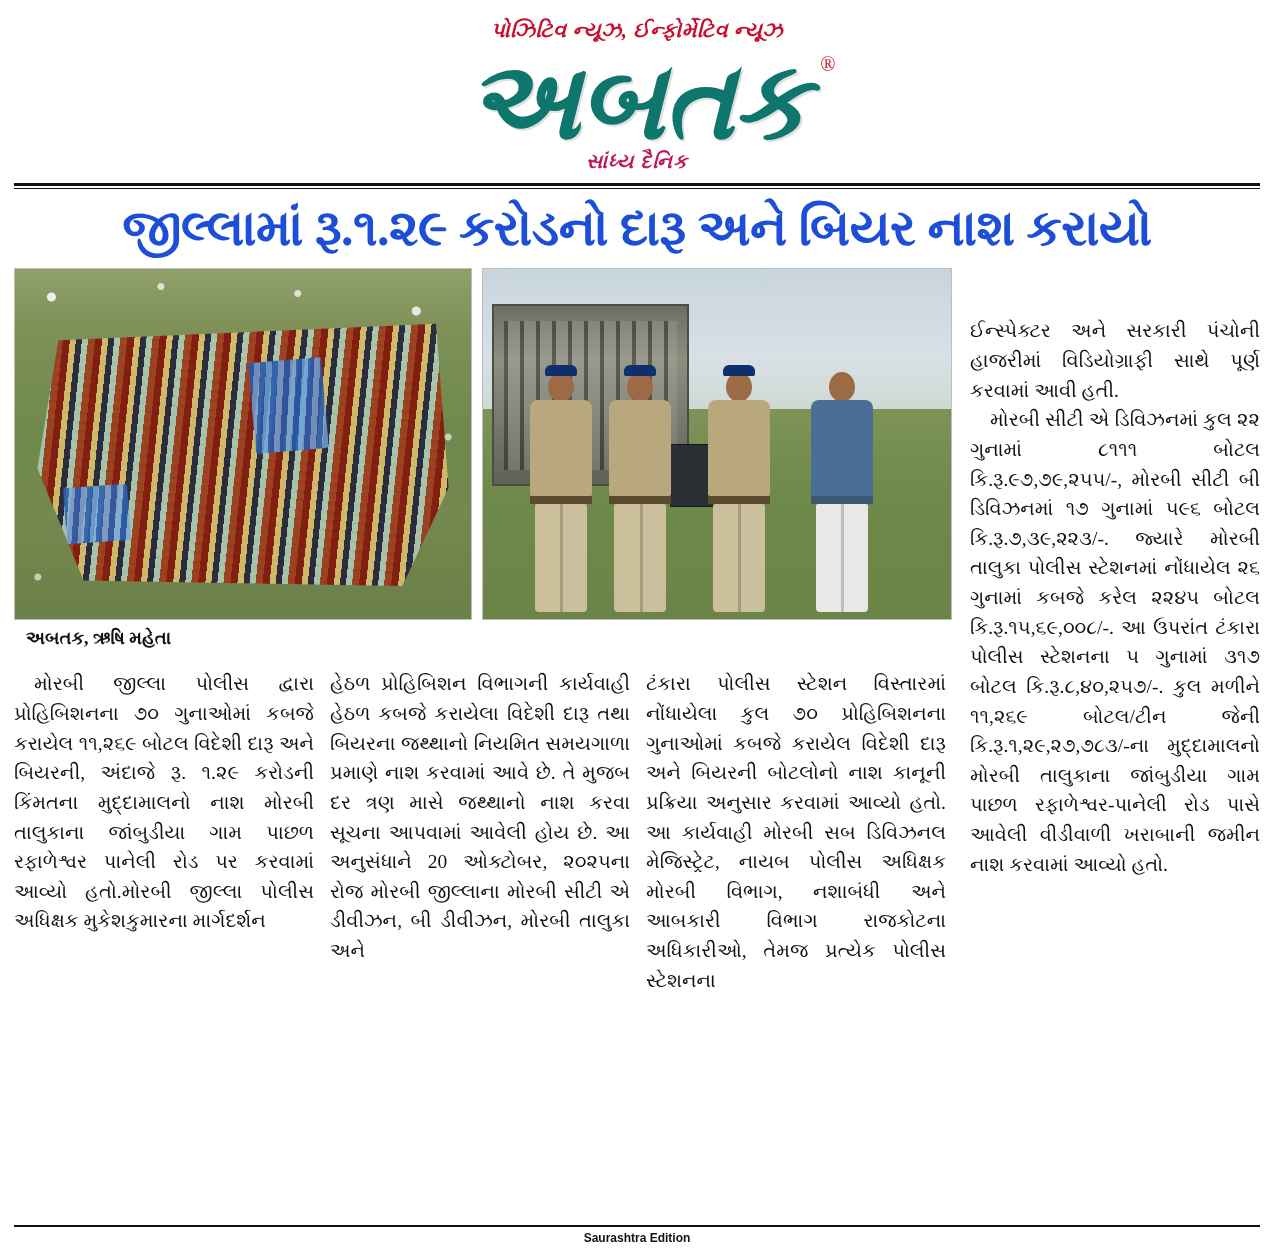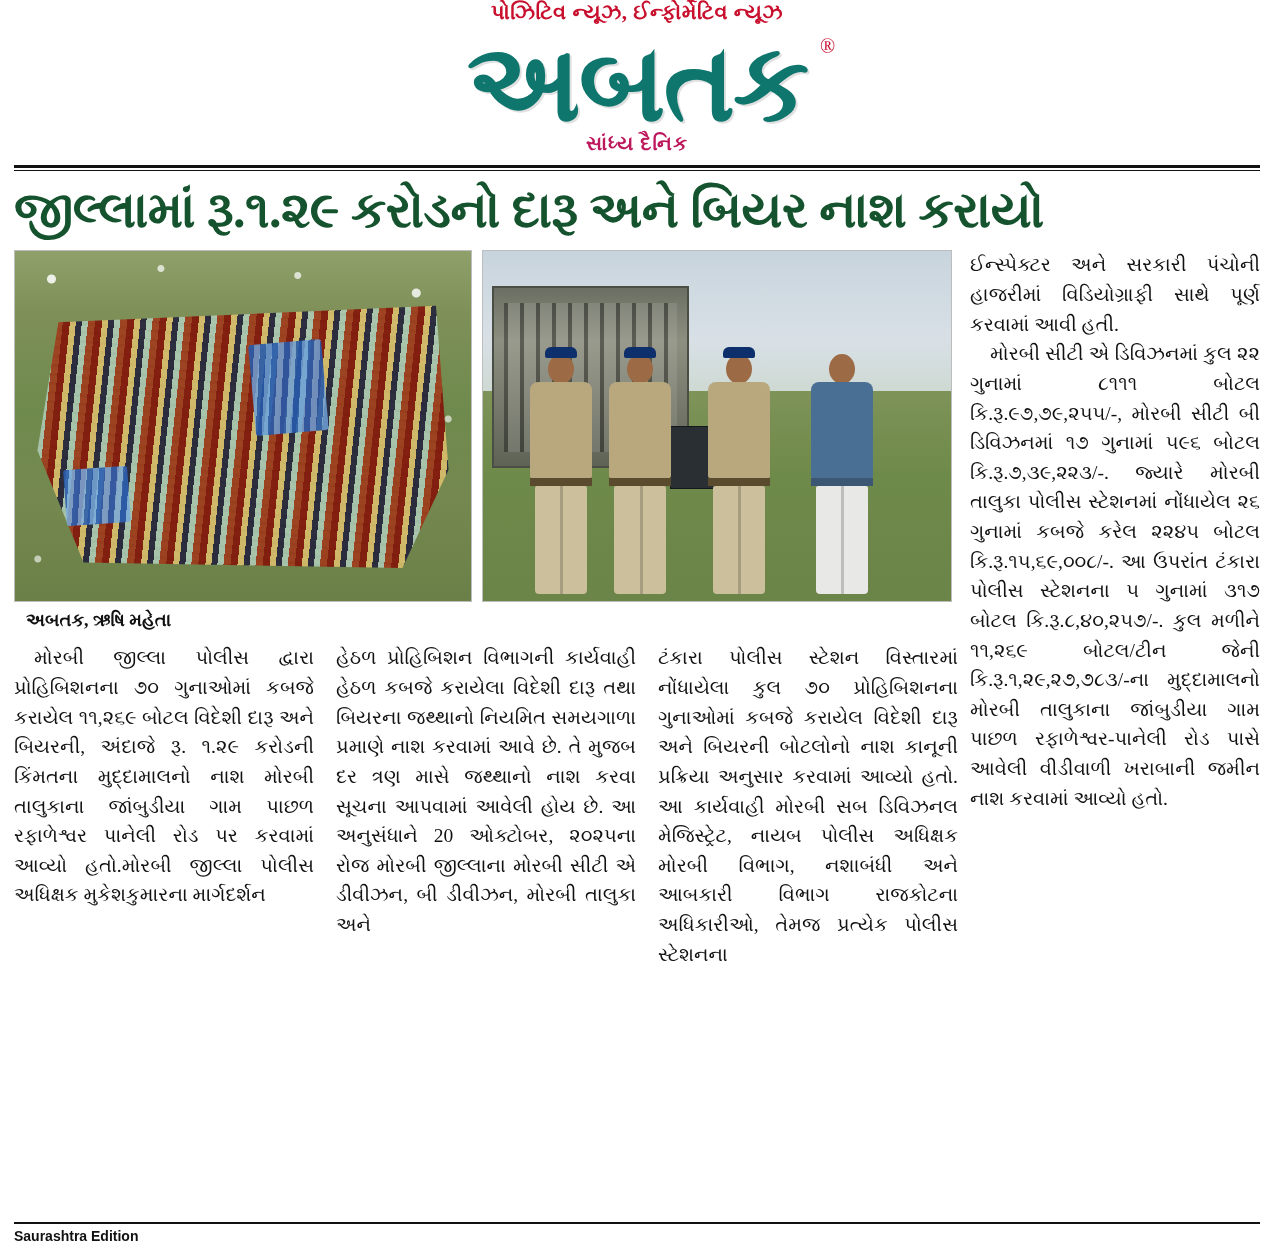--- a/index.html
+++ b/index.html
@@ -12,21 +12,23 @@
     height: 1252px;
     font-family: "Liberation Sans", sans-serif;
     color: #111;
     position: relative;
     overflow: hidden;
   }
 
   
   .masthead {
     width: 100%;
+    padding-top: 18px;
     text-align: center;
+    font-style: italic;
   }
   .masthead-tagline-top {
     font-family: "Liberation Serif", serif;
     font-weight: bold;
     font-size: 21px;
     color: #c8102e;
     letter-spacing: 0.5px;
     margin-bottom: 2px;
   }
   .masthead-logo-wrap {
@@ -69,21 +71,22 @@
 
   
   .headline-block {
     margin: 10px 14px 0 14px;
   }
   .headline {
     font-family: "Liberation Serif", serif;
     font-weight: bold;
     font-size: 50px;
     line-height: 1.18;
-    color: #14532d;
+    color: #1d4ed8;
+    text-align: center;
     letter-spacing: -0.5px;
   }
   .subhead-bar {
     background: #c9c9c9;
     margin-top: 8px;
     padding: 6px 4px 8px 4px;
   }
   .subhead {
     font-family: "Liberation Serif", serif;
     font-weight: bold;
@@ -94,21 +97,21 @@
     letter-spacing: -0.3px;
   }
 
   
   .content {
     margin: 10px 14px 0 14px;
     display: flex;
     gap: 12px;
   }
   .left-area { width: 944px; }
-  .right-col { width: 290px; }
+  .right-col { width: 290px; margin-top: 48px; }
 
   .photos {
     display: flex;
     gap: 10px;
   }
   .photo {
     position: relative;
     overflow: hidden;
     border: 1px solid #bdbdbd;
   }
@@ -229,22 +232,22 @@
 
   
   .byline {
     font-family: "Liberation Serif", serif;
     font-weight: bold;
     font-size: 18px;
     margin: 8px 0 4px 12px;
   }
   .cols {
     display: flex;
-    gap: 22px;
-    margin-top: 12px;
+    gap: 16px;
+    margin-top: 20px;
   }
   .col {
     width: 300px;
     font-family: "Liberation Serif", serif;
     font-size: 19.5px;
     line-height: 1.52;
     text-align: justify;
     text-justify: inter-word;
     color: #111;
   }
@@ -262,23 +265,23 @@
   .right-col .col-r p.first { text-indent: 0; }
 
   
   .footer {
     position: absolute;
     left: 14px; right: 14px;
     bottom: 6px;
   }
   .footer-rule { border-top: 2px solid #111; margin-bottom: 3px; }
   .footer-text {
-    text-align: left;
+    text-align: center;
     font-family: "Liberation Sans", sans-serif;
-    font-size: 14px;
+    font-size: 12px;
     font-weight: bold;
     line-height: 1.35;
     color: #111;
   }
 </style>
 </head>
 <body>
 
 <div class="masthead">
   <div class="masthead-tagline-top">પોઝિટિવ ન્યૂઝ, ઈન્ફોર્મેટિવ ન્યૂઝ</div>

